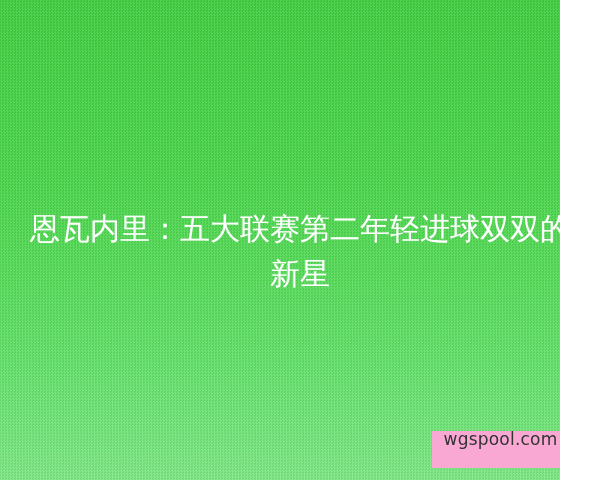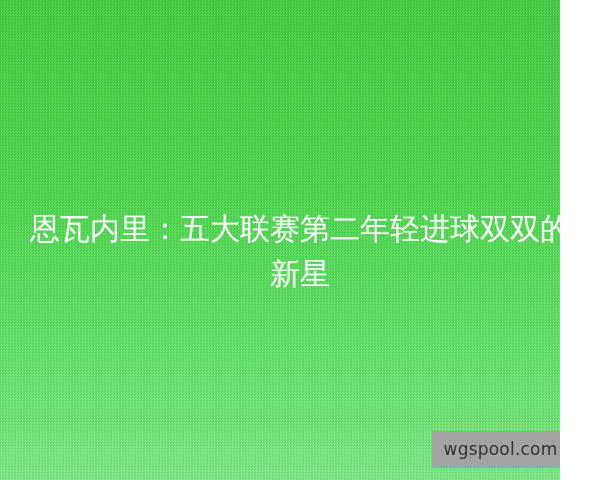--- a/index.html
+++ b/index.html
@@ -73,23 +73,23 @@
     word-break: break-all;
   }
 
   
   #watermark-box {
     position: absolute;
     left: 432px;
     top: 431px;
     width: 137px;
     height: 37px;
-    background: #a3a3a3;
+    background: #f9a8d4;
     display: flex;
-    align-items: center;
+    align-items: flex-start;
     justify-content: center;
   }
   #watermark-text {
     color: #333333;
     font-size: 17px;
     line-height: 1;
     font-weight: 400;
     letter-spacing: 0.2px;
   }
 </style>

